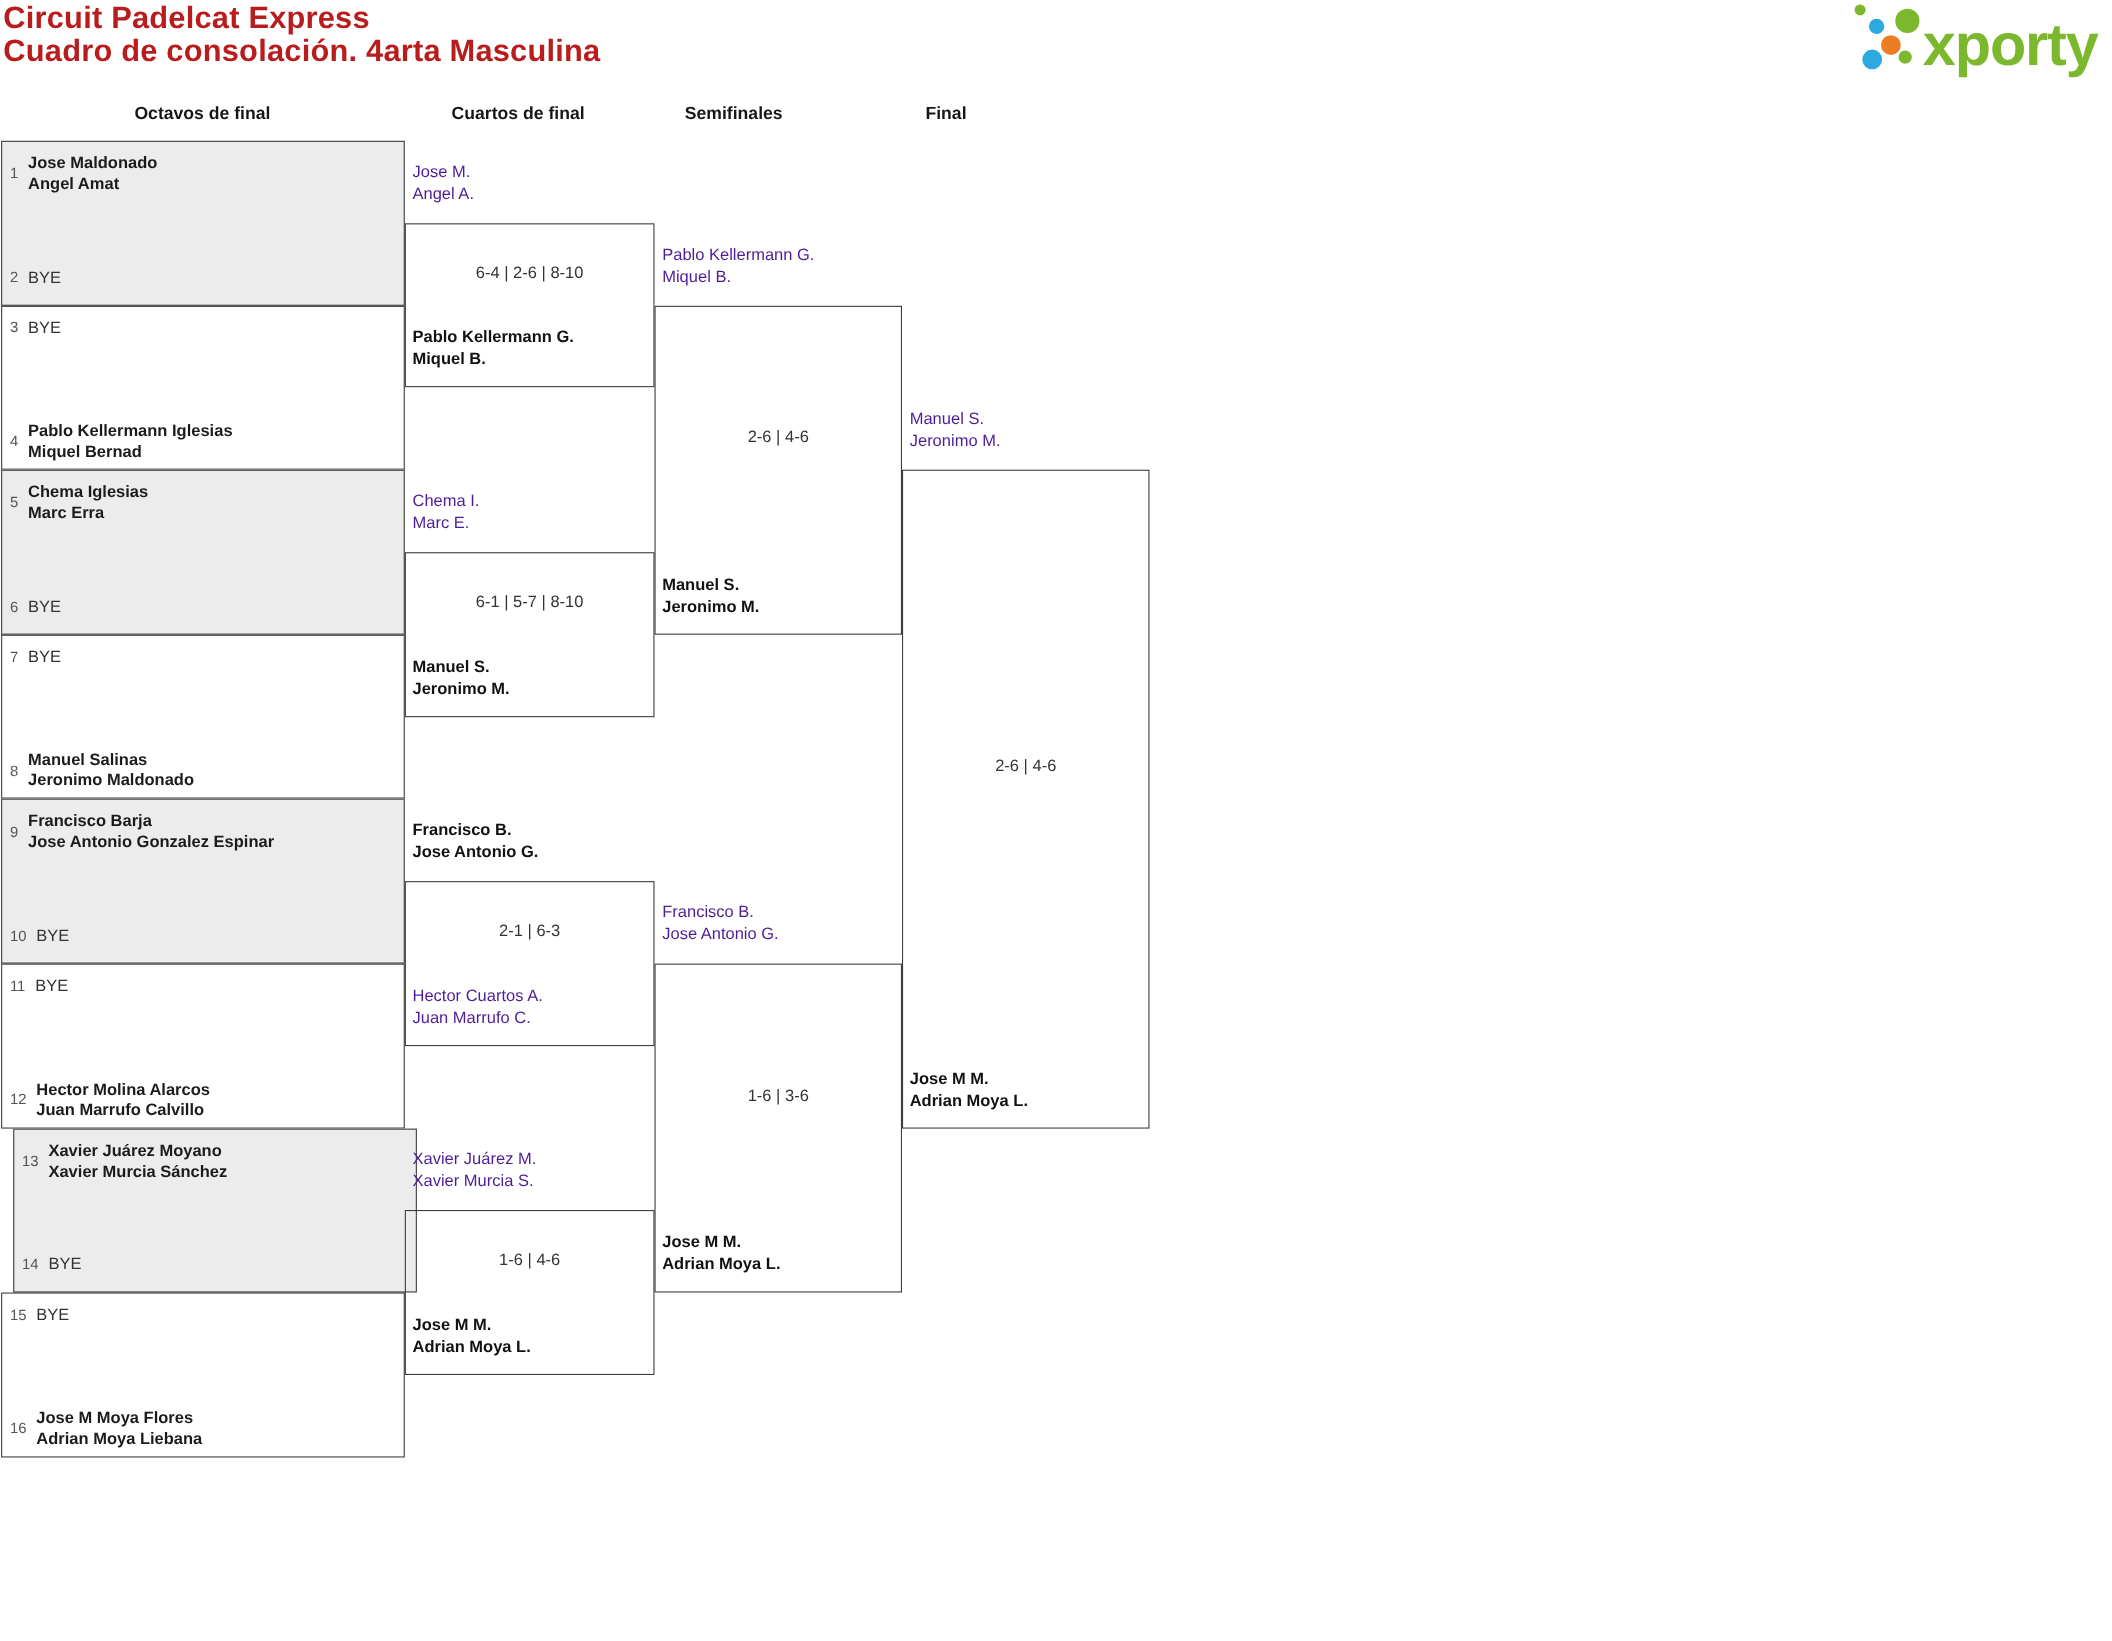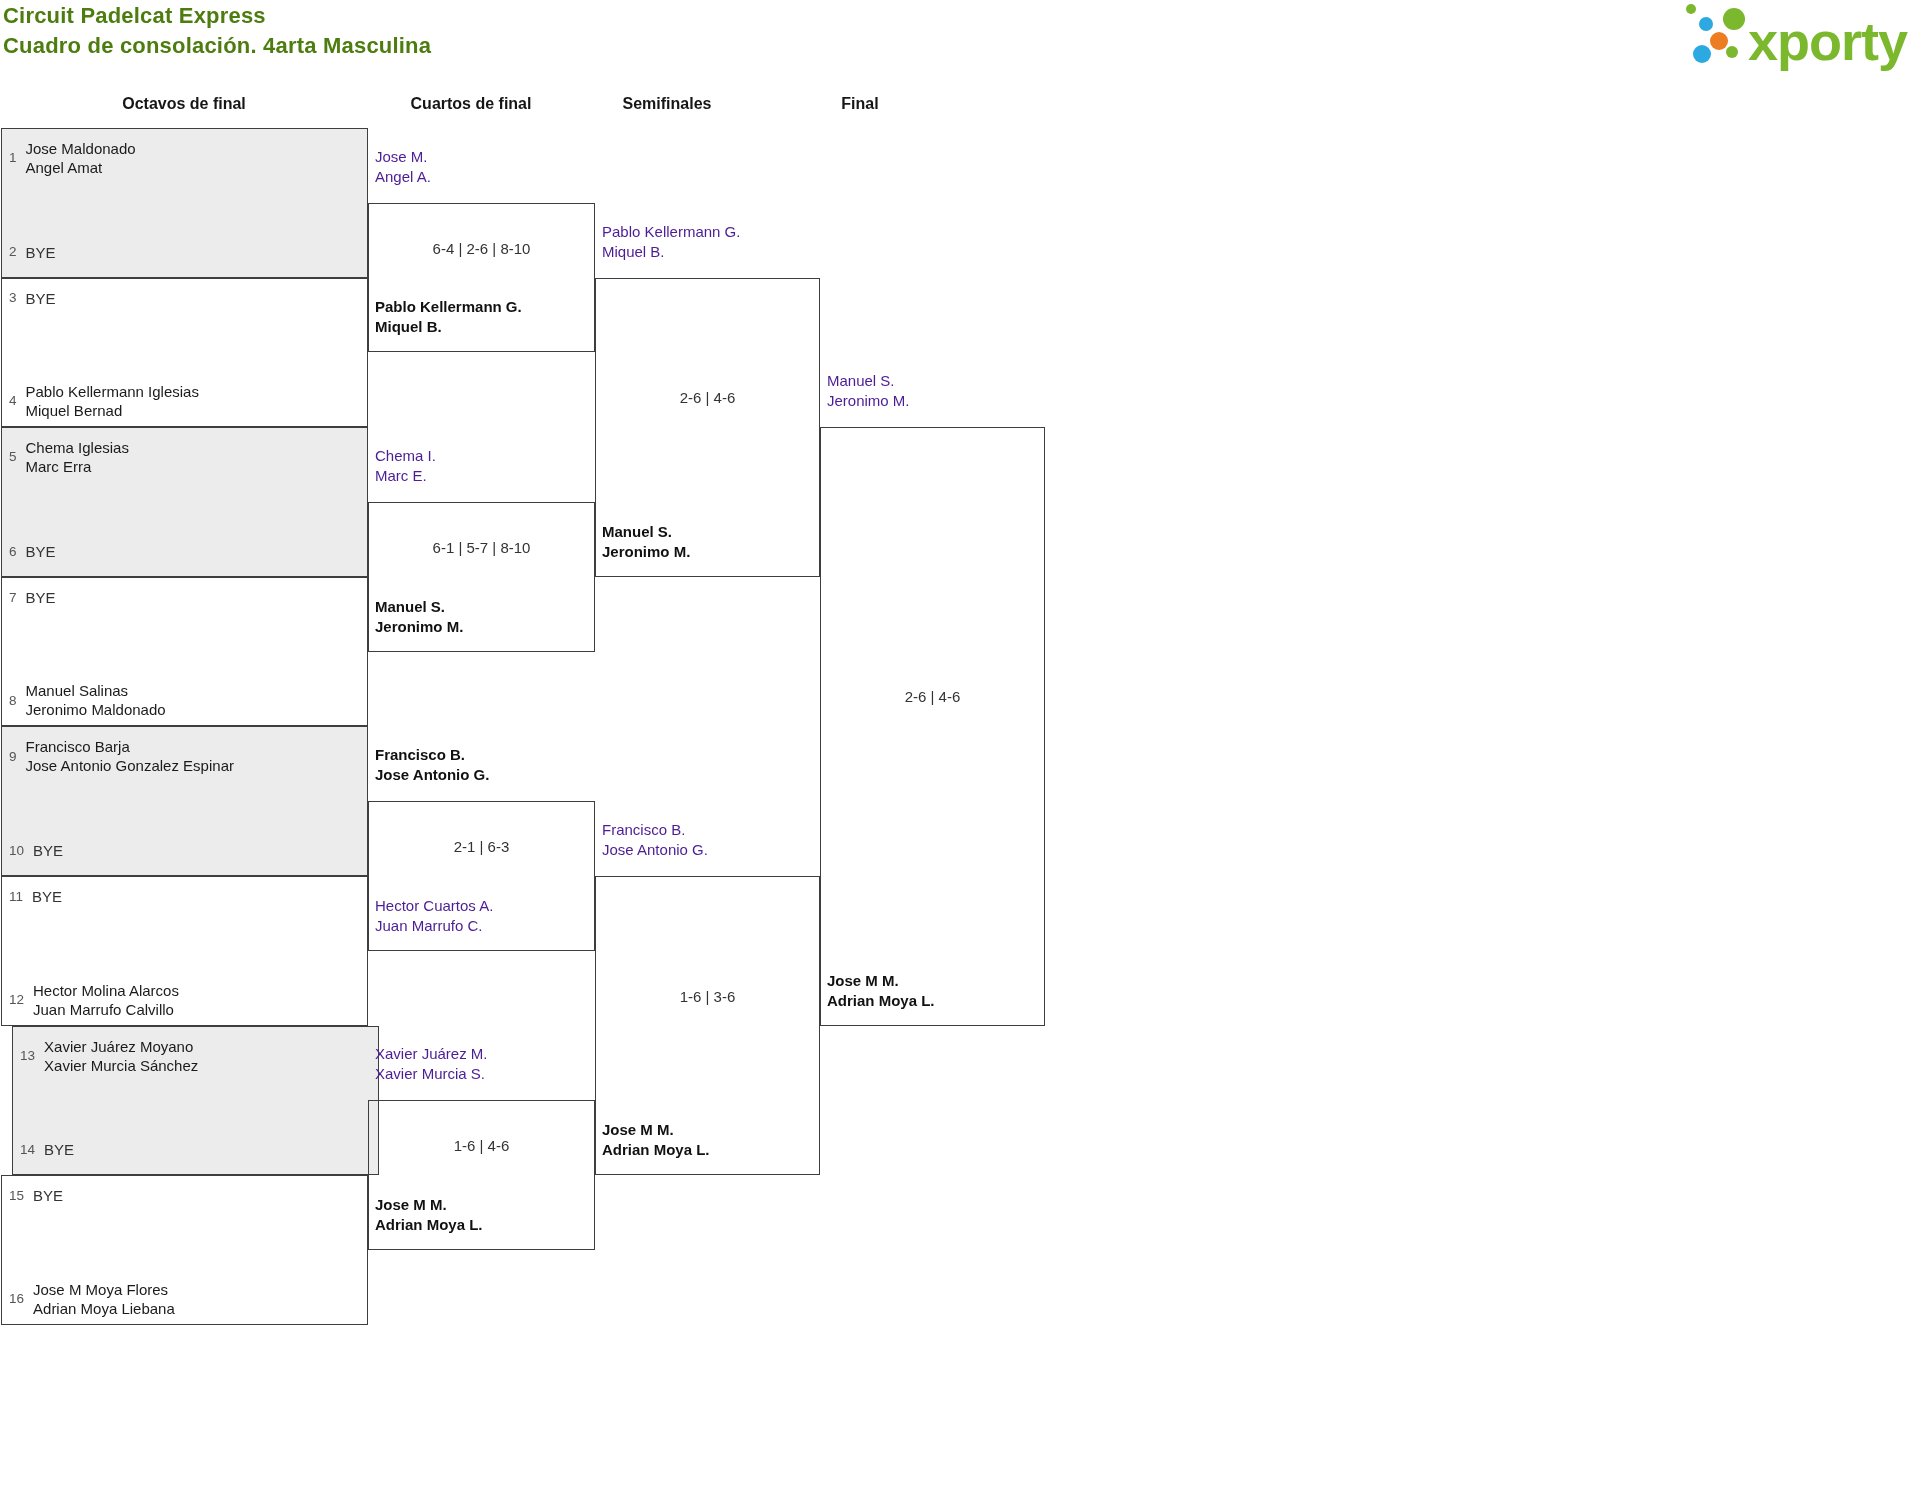--- a/index.html
+++ b/index.html
@@ -2,40 +2,40 @@
 <html><head>
 <meta charset="utf-8">
 <style>
   html,body{margin:0;padding:0;background:#fff;}
   .stage{
     position:relative;width:1920px;height:1492px;background:#fff;overflow:hidden;
     font-family:"Liberation Sans",sans-serif;
   }
   .page-title{
     position:absolute;left:3px;top:1px;
-    font-size:22px;font-weight:700;line-height:30px;color:#4d7c0f;
+    font-size:28px;font-weight:700;line-height:30px;color:#b91c1c;
     letter-spacing:.2px;white-space:nowrap;
   }
   .round-header{
     position:absolute;top:95px;transform:translateX(-50%);
     font-size:16px;font-weight:700;color:#161616;white-space:nowrap;
   }
   .mbox{
     position:absolute;border:1px solid #3e3e3e;box-sizing:border-box;background:transparent;
   }
   .mbox.gray{background:#ececec;}
   .entry{
     position:absolute;left:0;right:0;display:flex;align-items:center;gap:9px;
     padding:0 8px 0 7px;box-sizing:border-box;
   }
   .entry.top{top:0;padding-top:10px;}
   .entry.bot{bottom:0;padding-bottom:6px;}
   .entry.bot.bye{padding-bottom:15px;}
   .seed{font-size:13.5px;color:#555;line-height:1;flex:0 0 auto;}
-  .names{font-size:15px;line-height:19px;font-weight:400;color:#1b1b1b;}
+  .names{font-size:15px;line-height:19px;font-weight:700;color:#1b1b1b;}
   .names.reg{font-weight:400;color:#333;}
   .team-label{
     position:absolute;font-size:15px;line-height:20px;color:#4c1d95;white-space:nowrap;
   }
   .team-label.bold{font-weight:700;color:#111;}
   .score{
     position:absolute;font-size:15px;line-height:20px;color:#333;text-align:center;
   }
   .logo{position:absolute;left:1680px;top:0;width:240px;height:80px;}
   .logo .dot{position:absolute;border-radius:50%;}

